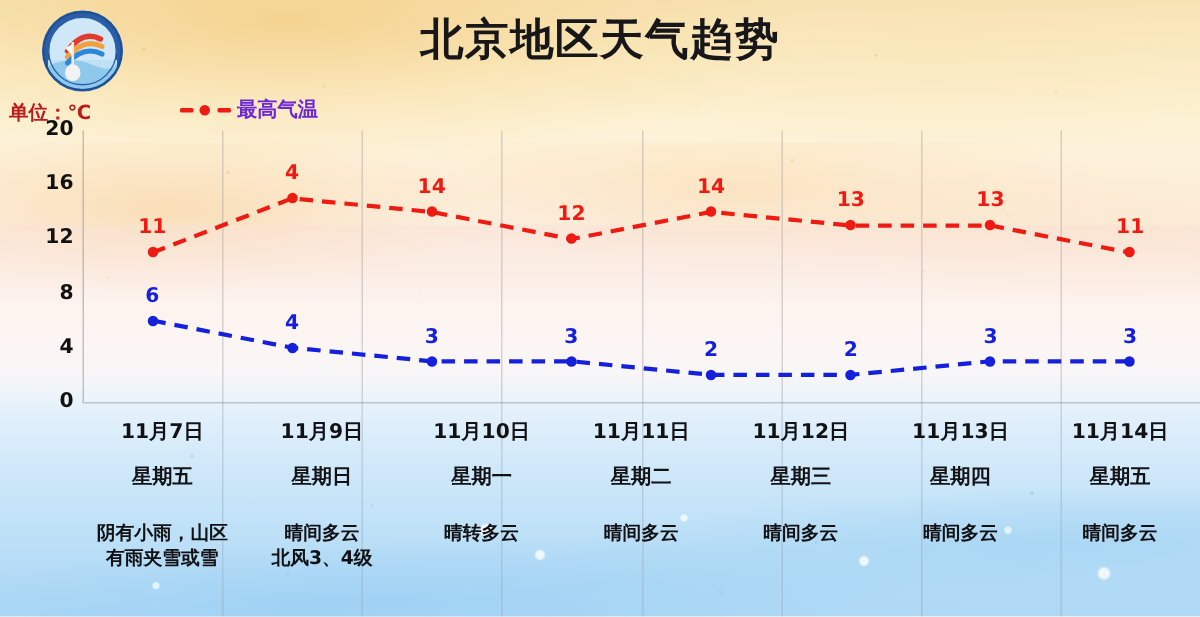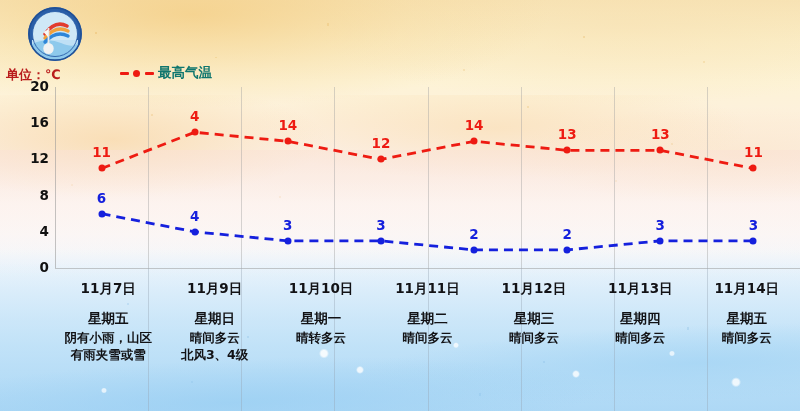--- a/index.html
+++ b/index.html
@@ -107,21 +107,21 @@
   }
 
   
   .legend{position:absolute;left:120px;top:64px;display:flex;gap:26px;align-items:center;}
   .lg-item{display:flex;align-items:center;gap:4px;}
   .lg-mark{position:relative;width:34px;height:10px;}
   .lg-mark .seg{position:absolute;top:4px;height:2.6px;width:9px;border-radius:1px;}
   .lg-mark .seg.a{left:0;}
   .lg-mark .seg.b{left:25px;}
   .lg-mark .dot{position:absolute;left:13px;top:1.6px;width:7px;height:7px;border-radius:50%;}
-  .lg-text{font-size:13.5px;font-weight:bold;color:#0f766e;
+  .lg-text{font-size:13.5px;font-weight:bold;color:#6d28d9;
     font-family:Liberation Sans, sans-serif;white-space:nowrap;}
 
   
   .plot{position:absolute;left:55px;top:87px;width:657px;height:181px;}
   .axis-v{position:absolute;left:0;top:0;width:1px;height:181px;background:rgba(150,150,150,.55);}
   .axis-h{position:absolute;left:0;top:181px;width:745px;height:1px;background:rgba(150,150,150,.5);}
   .ytick{
     position:absolute;right:100%;margin-right:6px;
     font-size:13.5px;font-weight:bold;color:#111;line-height:1;
     transform:translateY(-50%);white-space:nowrap;
@@ -145,21 +145,21 @@
   
   .days{position:absolute;left:55px;top:276px;width:745px;height:135px;display:flex;}
   .day{
     flex:1 1 0;display:flex;flex-direction:column;align-items:center;
     padding-top:6px;box-sizing:border-box;
   }
   .d-date{font-size:13.5px;font-weight:bold;color:#121215;line-height:1;
     font-family:"DejaVu Sans","Liberation Sans",sans-serif;white-space:nowrap;}
   .d-week{font-size:13.5px;font-weight:bold;color:#121215;line-height:1;margin-top:16px;
     font-family:"DejaVu Sans","Liberation Sans",sans-serif;white-space:nowrap;}
-  .d-cond{font-size:12.5px;font-weight:bold;color:#121215;line-height:17px;margin-top:4px;
+  .d-cond{font-size:12.5px;font-weight:bold;color:#121215;line-height:17px;margin-top:21px;
     text-align:center;width:88px;
     font-family:"DejaVu Sans","Liberation Sans",sans-serif;}
 </style>
 </head>
 <body>
 
 <div id="stage">
 
   <div class="bg-base"></div>
   <div class="bg-warmtop"></div>
@@ -191,20 +191,21 @@
       <g clip-path="url(#cc)">
         <rect x="20.6" y="22" width="1.8" height="23" fill="#eaeaea"></rect>
         <ellipse cx="21.5" cy="42.5" rx="5.2" ry="5.6" fill="#f2f2f2"></ellipse>
         <path d="M16.5 26 L21 23.5 L21 31 Z" fill="#f7f7f7"></path>
       </g>
       <circle cx="28" cy="28" r="26" fill="none" stroke="#1f4f96" stroke-width="1.4"></circle>
       <circle cx="28" cy="28" r="22.5" fill="none" stroke="#2a5fa8" stroke-width="0.9"></circle>
     </svg>
   </div>
 
+  <div class="title">北京地区天气趋势</div>
 
 
   <div class="unit">单位：℃</div>
 
   <div class="legend">
     <div class="lg-item">
       <span class="lg-mark">
         <span class="seg a" style="background:#ee1b12"></span>
         <span class="dot" style="background:#ee1b12"></span>
         <span class="seg b" style="background:#ee1b12"></span>

